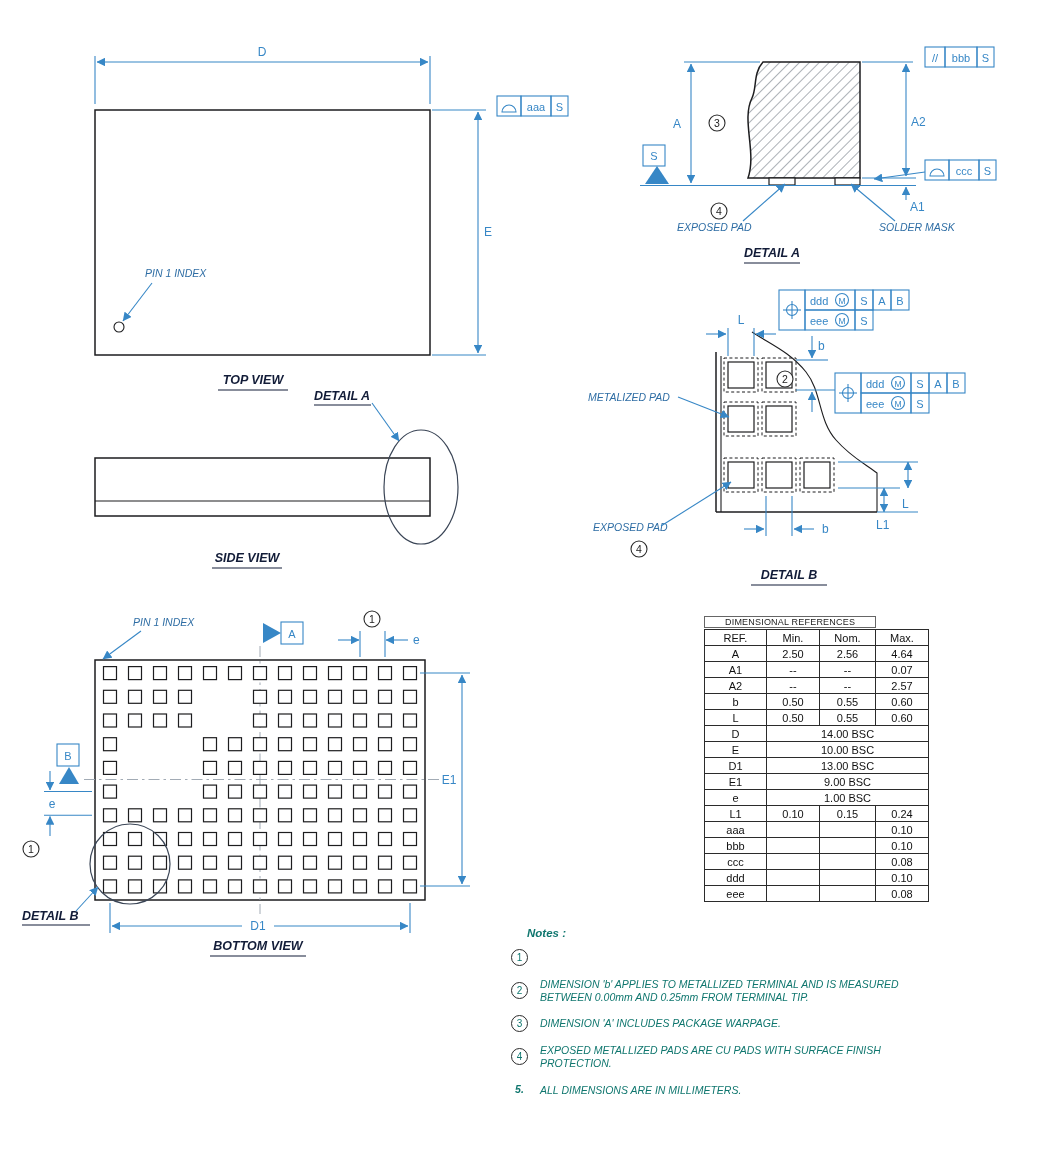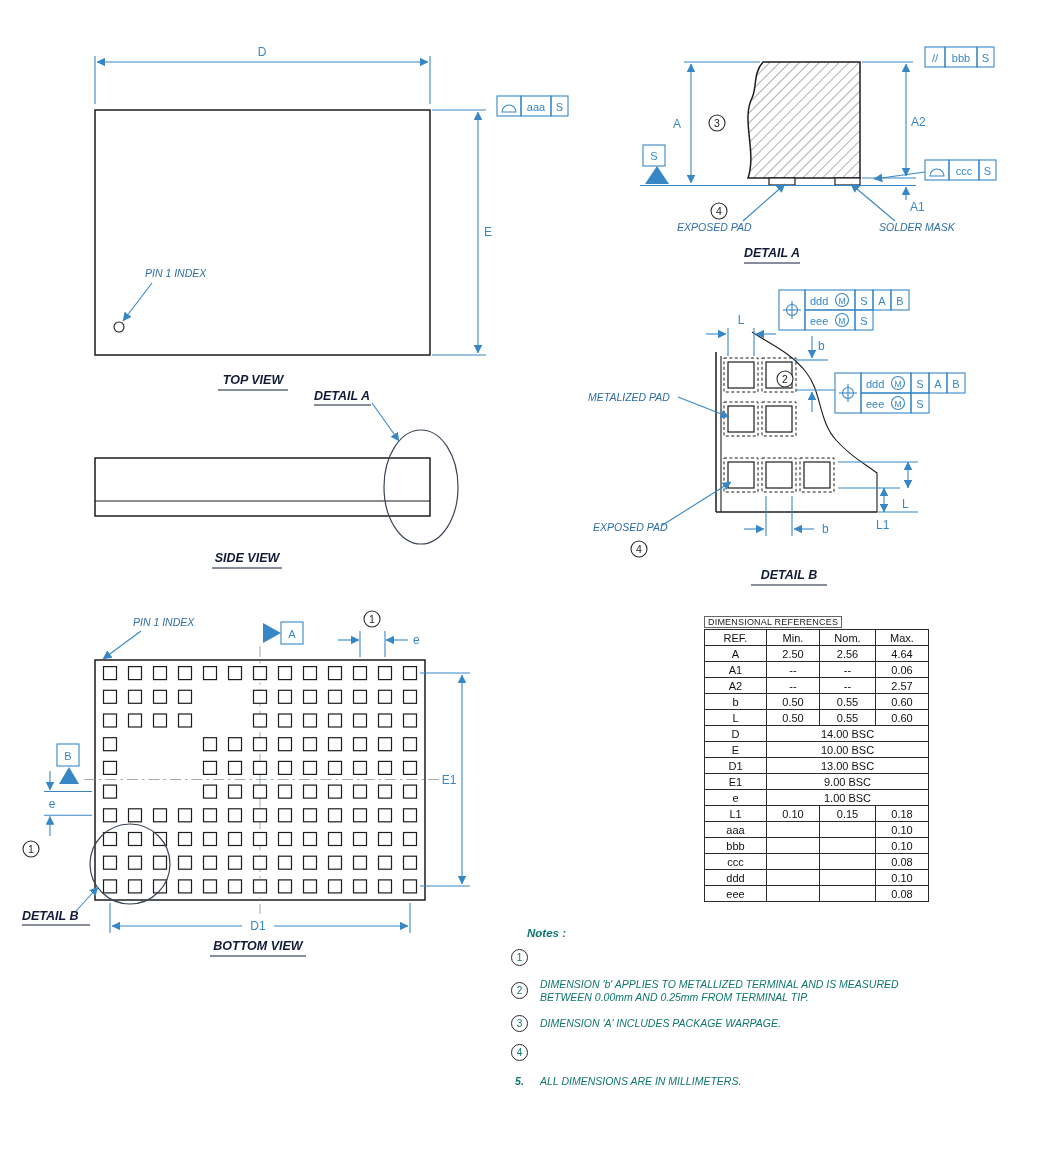--- a/index.html
+++ b/index.html
@@ -27,21 +27,21 @@
   .ftxt{ fill:var(--accent); font-size:11px; }
   .ftxt-s{ fill:var(--accent); font-size:8.5px; }
   .lbl{ fill:var(--label); font-size:10.5px; font-style:italic; }
   .vtitle{ fill:var(--navy); font-size:12.5px; font-weight:bold; font-style:italic; }
   .u{ stroke:var(--navy); stroke-width:1.1; }
   #ar path{ fill:var(--accent); }
   #hatch line{ stroke:#5a6470; stroke-width:1; }
 
   .table-wrap{ position:absolute; left:704px; top:611px; }
   .table-title{ display:inline-block; border:1px solid #666; font-size:9px;
-                padding:0 3px; color:#222; margin-bottom:1px; letter-spacing:.2px; }
+                padding:0 20px; color:#222; margin-bottom:1px; letter-spacing:.2px; }
   table.dims{ border-collapse:collapse; }
   .dims th,.dims td{ border:1px solid #2b2b2b; font-size:11px; padding:0 4px;
                      height:16px; text-align:center; color:#111; font-weight:normal;margin-left:21px; }
 
   .notes{ position:absolute; left:511px; top:927px; width:517px; color:#0f766e; }
   .notes-heading{ font-style:italic; font-size:11.5px; font-weight:bold; margin:0 0 10px 16px; }
   .note{ display:flex; align-items:center; gap:12px; margin-bottom:12px; }
   .note .num{ flex:0 0 17px; width:17px; height:17px; border:1.2px solid #2b2b2b;
               border-radius:50%; font-size:10px; line-height:15px; text-align:center; }
   .note .num.plain{ border:none; font-style:italic; font-weight:bold; font-size:10.5px; line-height:17px; }
@@ -462,21 +462,21 @@
       <tr>
           <td>A</td>
           <td>2.50</td>
           <td>2.56</td>
           <td>4.64</td>
         </tr>
       <tr>
           <td>A1</td>
           <td>--</td>
           <td>--</td>
-          <td>0.06</td>
+          <td>0.07</td>
         </tr>
       <tr>
           <td>A2</td>
           <td>--</td>
           <td>--</td>
           <td>2.57</td>
         </tr>
       <tr>
           <td>b</td>
           <td>0.50</td>
@@ -506,21 +506,21 @@
           <td colspan="3">9.00 BSC</td>
         </tr>
       <tr>
           <td>e</td>
           <td colspan="3">1.00 BSC</td>
         </tr>
       <tr>
           <td>L1</td>
           <td>0.10</td>
           <td>0.15</td>
-          <td>0.18</td>
+          <td>0.24</td>
         </tr>
       <tr>
           <td>aaa</td>
           <td></td>
           <td></td>
           <td>0.10</td>
         </tr>
       <tr>
           <td>bbb</td>
           <td></td>
@@ -566,20 +566,24 @@
 
   <div class="note">
     <div class="num">3</div>
     <div class="txt">
       <div>DIMENSION 'A' INCLUDES PACKAGE WARPAGE.</div>
     </div>
   </div>
 
   <div class="note">
     <div class="num">4</div>
+    <div class="txt">
+      <div>EXPOSED METALLIZED PADS ARE CU PADS WITH SURFACE FINISH</div>
+      <div>PROTECTION.</div>
+    </div>
   </div>
 
   <div class="note">
     <div class="num plain">5.</div>
     <div class="txt">
       <div>ALL DIMENSIONS ARE IN MILLIMETERS.</div>
     </div>
   </div>
 </div>
 

